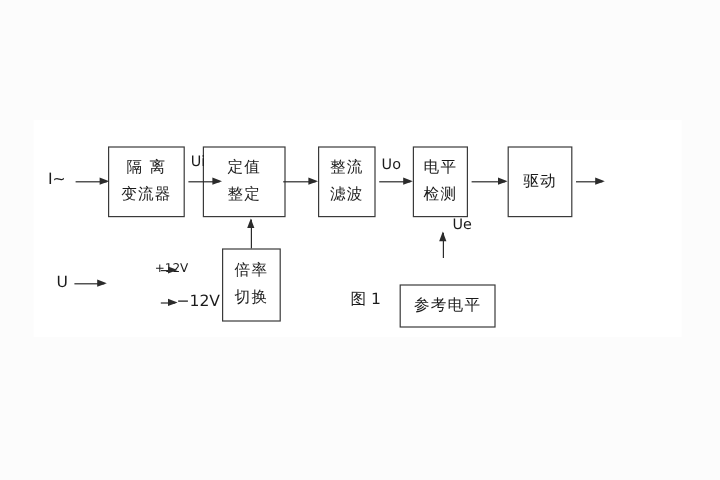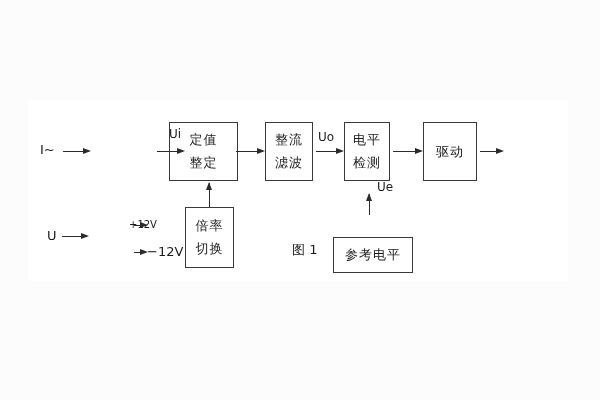--- a/index.html
+++ b/index.html
@@ -61,20 +61,24 @@
     border-left:3.5px solid transparent;
     border-right:3.5px solid transparent;
   }
 </style>
 </head>
 <body>
 
 <div class="stage">
   <div class="canvas"></div>
 
+  <div class="box" style="left:90px;top:122px;width:64px;height:59px">
+    <span>隔 离</span>
+    <span>变流器</span>
+  </div>
   <div class="box" style="left:169px;top:122px;width:69px;height:59px">
     <span>定值</span>
     <span>整定</span>
   </div>
   <div class="box" style="left:265px;top:122px;width:48px;height:59px">
     <span>整流</span>
     <span>滤波</span>
   </div>
   <div class="box" style="left:423px;top:122px;width:54px;height:59px">
     <span>驱动</span>
@@ -87,21 +91,21 @@
   <div class="box" style="left:185px;top:207px;width:49px;height:61px">
     <span>倍率</span>
     <span>切换</span>
   </div>
   <div class="box" style="left:333px;top:237px;width:80px;height:36px">
     <span>参考电平</span>
   </div>
 
   <span class="lbl" style="left:40px;top:143px;font-size:13px">I~</span>
   <span class="lbl" style="left:47px;top:229px;font-size:13px">U</span>
-  <span class="lbl" style="left:169px;top:127px">Ui</span>
+  <span class="lbl" style="left:159px;top:127px">Ui</span>
   <span class="lbl" style="left:318px;top:130px">Uo</span>
   <span class="lbl" style="left:377px;top:180px">Ue</span>
   <span class="lbl" style="left:129px;top:218px;font-size:10px">+12V</span>
   <span class="lbl" style="left:147px;top:245px;font-size:13px">−12V</span>
   <span class="lbl cjk" style="left:292px;top:243px">图 1</span>
 
   <div class="ha" style="left:63px;top:151px;width:26px"></div>
   <div class="ha" style="left:157px;top:151px;width:26px"></div>
   <div class="ha" style="left:236px;top:151px;width:27px"></div>
   <div class="ha" style="left:316px;top:151px;width:26px"></div>

